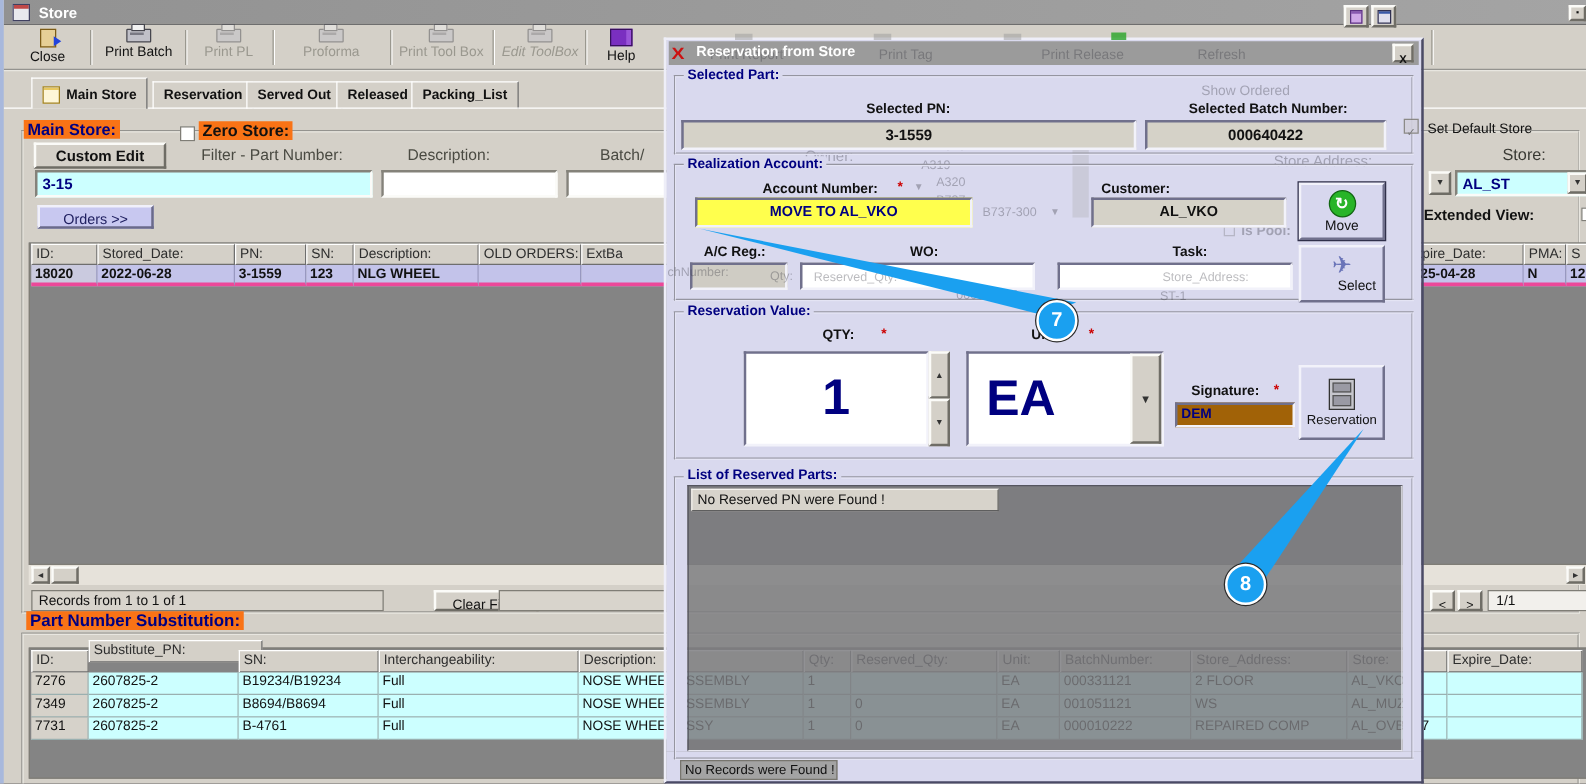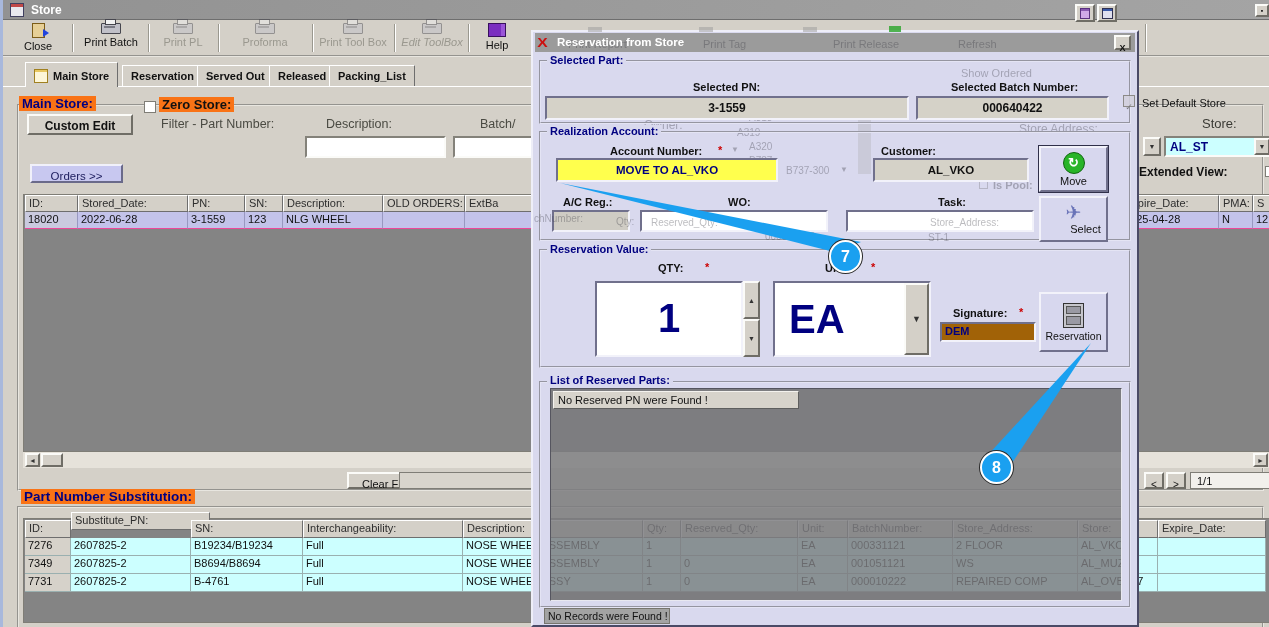--- a/index.html
+++ b/index.html
@@ -15,21 +15,21 @@
   .rz{border:2px solid;border-color:#fbfbf8 #6f6d66 #6f6d66 #fbfbf8;background:#d4d0c8;} 
   .msk{border:2px solid;border-color:#70708c #f2f2fa #f2f2fa #70708c;}  
   .mrz{border:2px solid;border-color:#f2f2fa #70708c #70708c #f2f2fa;background:#d7d7ee;} 
   .etch{border:2px groove #e8e6e0;}
   .metch{border:2px groove #e4e4f4;}
   .hc{background:#d4d0c8;border:1px solid;border-color:#fff #6e6e6e #6e6e6e #fff;font-size:11px;
       padding:1px 3px;color:#2e2e2e;overflow:hidden;white-space:nowrap;}
   .dc{background:#ccffff;border-right:1px solid #9ab0b0;border-bottom:1px solid #9ab0b0;font-size:11px;
       padding:1px 3px;overflow:hidden;white-space:nowrap;}
   .idc{background:#d6d2ca;}
-  .selc{background:#c3c3ea !important;border-right:1px solid #9898c0;border-bottom:1px solid #ec4899;}
+  .selc{background:#c3c3ea !important;border-right:1px solid #9898c0;border-bottom:3px solid #ec4899;font-weight:bold;}
   .tbtn{display:flex;flex-direction:column;align-items:center;justify-content:flex-start;font-size:11px;gap:3px;}
   .tbtn .lab{line-height:11px;}
   .dis{color:#9a988f;}
   .vdiv{width:2px;border-left:1px solid #9a988f;border-right:1px solid #ffffff;}
   .tab{font-size:11px;font-weight:bold;padding:4px 8px 3px 8px;border:1px solid #888;border-bottom:none;
        border-color:#fff #6e6e6e #d4d0c8 #fff;background:#d4d0c8;}
   .chip{background:#f97316;padding:0 3px;}
   .mchip{background:#d9d9ee;padding:0 3px;}
   .ghost{opacity:0.32;color:#30303a;}
   .callout{width:33px;height:33px;border-radius:50%;background:#1aa0f0;border:2px solid #fff;
@@ -120,20 +120,23 @@
   <div class="s sk1" style="left:141px;top:101px;width:12px;height:12px;background:#fff;"></div>
   <div class="s txt b chip" style="left:156px;top:97px;font-size:13px;">Zero Store:</div>
 
   <div class="s rz" style="left:24px;top:114px;width:106px;height:21px;text-align:center;">
     <span class="b" style="font-size:12px;line-height:17px;">Custom Edit</span>
   </div>
   <div class="s txt" style="left:158px;top:117px;font-size:12.5px;color:#4a4a42;">Filter - Part Number:</div>
   <div class="s txt" style="left:323px;top:117px;font-size:12.5px;color:#4a4a42;">Description:</div>
   <div class="s txt" style="left:477px;top:117px;font-size:12.5px;color:#4a4a42;">Batch/</div>
 
+  <div class="s sk" style="left:25px;top:136px;width:270px;height:22px;background:#ccffff;">
+    <span class="txt b navy" style="position:absolute;left:4px;top:2px;font-size:12px;">3-15</span>
+  </div>
   <div class="s sk" style="left:302px;top:136px;width:141px;height:22px;background:#fff;"></div>
   <div class="s sk" style="left:450px;top:136px;width:100px;height:22px;background:#fff;"></div>
 
   <div class="s" style="left:27px;top:164px;width:93px;height:19px;background:#c8c8f0;border:2px solid;border-color:#f0f0fa #6a6a8a #6a6a8a #f0f0fa;text-align:center;">
     <span style="font-size:11.5px;color:#202060;line-height:15px;">Orders &gt;&gt;</span>
   </div>
 
   <div class="s sk1" style="left:20px;top:194px;width:1248px;height:258px;background:#848484;"></div>
 
   <div class="s hc" style="left:22px;top:195px;width:53px;height:17px;"><span>ID:</span></div>
@@ -161,20 +164,23 @@
 
   <div class="s" style="left:20px;top:452px;width:1248px;height:16px;background:#e6e2da;"></div>
   <div class="s rz spin" style="left:22px;top:453px;width:15px;height:14px;">
       <span>◄</span>
     </div>
   <div class="s rz" style="left:38px;top:453px;width:22px;height:14px;"></div>
   <div class="s rz spin" style="left:1250px;top:453px;width:15px;height:14px;">
       <span>►</span>
     </div>
 
+  <div class="s sk1" style="left:22px;top:472px;width:282px;height:17px;background:#d8d4cc;">
+    <span class="txt" style="position:absolute;left:5px;top:2px;font-size:11px;">Records from 1 to 1 of 1</span>
+  </div>
   <div class="s rz" style="left:308px;top:472px;width:84px;height:17px;text-align:center;margin-left:36px;">
     <span style="font-size:11px;line-height:13px;">Clear Filter</span>
   </div>
   <div class="s sk1" style="left:396px;top:472px;width:134px;height:17px;background:#d8d4cc;"></div>
 
   <div class="s rz" style="left:1141px;top:472px;width:20px;height:17px;text-align:center;"><span style="font-size:10px;line-height:13px;">&lt;</span></div>
   <div class="s rz" style="left:1163px;top:472px;width:20px;height:17px;text-align:center;"><span style="font-size:10px;line-height:13px;">&gt;</span></div>
   <div class="s sk1" style="left:1187px;top:472px;width:81px;height:17px;background:#f2f0ec;">
     <span style="position:absolute;left:6px;top:2px;font-size:11px;">1/1</span>
   </div>

